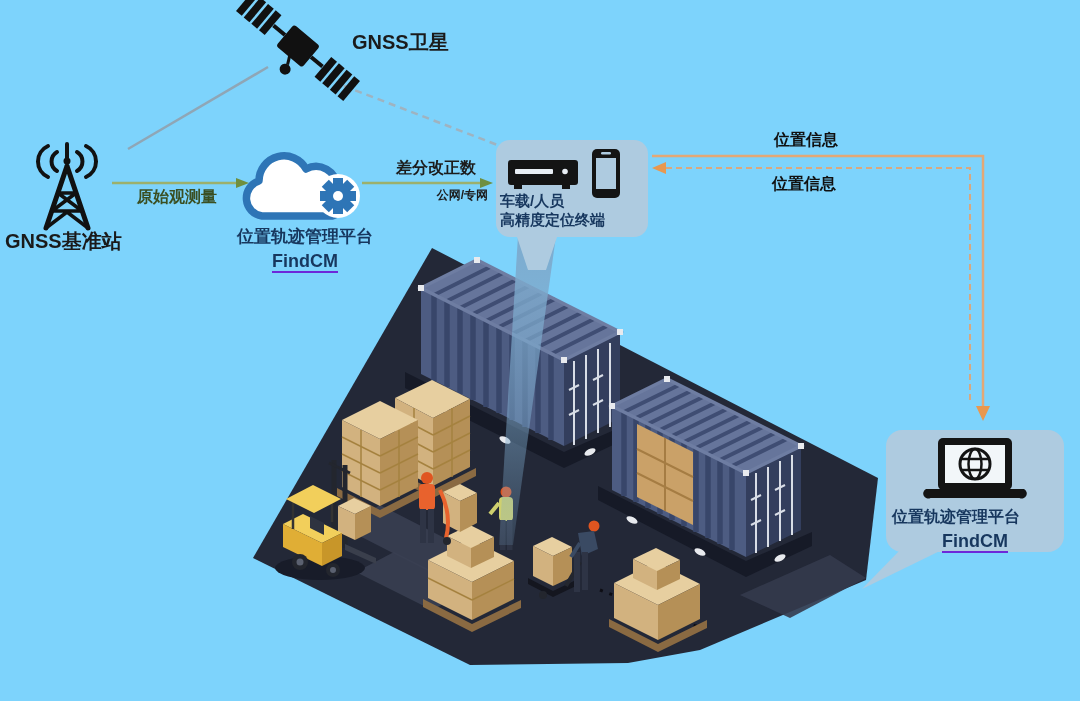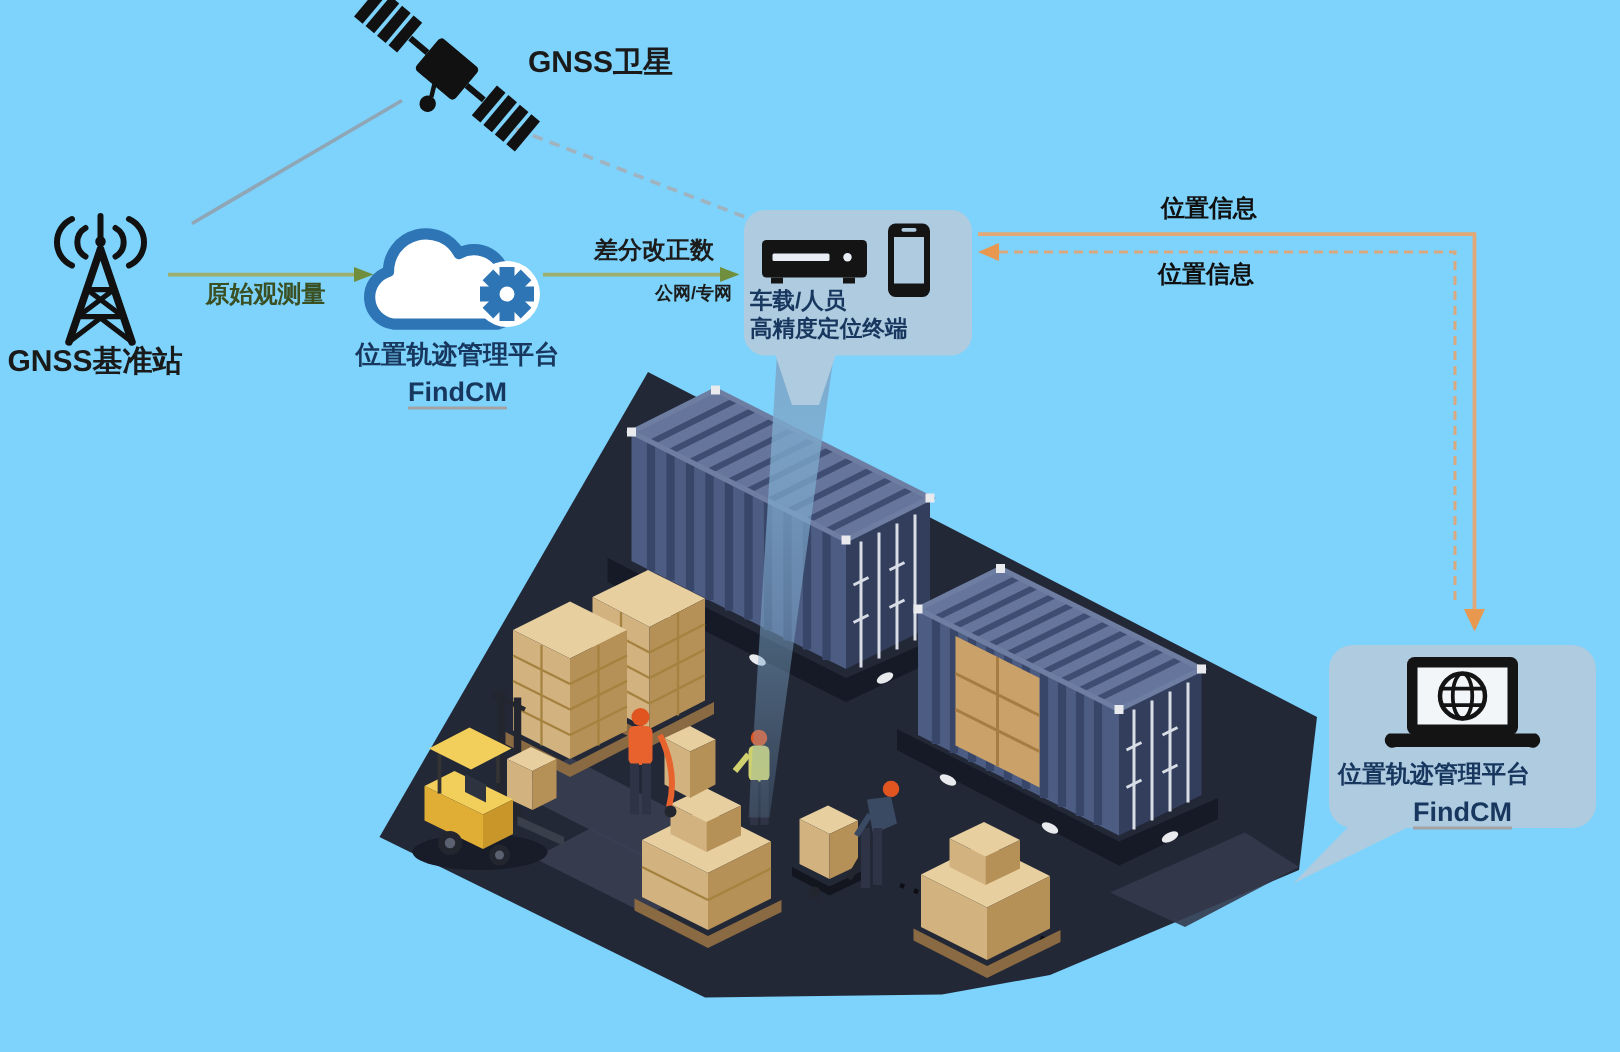--- a/index.html
+++ b/index.html
@@ -11,21 +11,21 @@
   .lbl-raw{left:116px;top:187px;width:122px;text-align:center;font-size:16px;color:#3a4f22;}
   .lbl-corr1{left:356px;top:158px;width:120px;text-align:right;font-size:16px;color:#1c1c1c;}
   .lbl-corr2{left:368px;top:188px;width:120px;text-align:right;font-size:12px;color:#1c1c1c;}
   .lbl-cloud{left:222px;top:226px;width:166px;text-align:center;font-size:17px;color:#17375e;}
   .lbl-cloudsub{left:222px;top:250px;width:166px;text-align:center;font-size:18px;color:#17375e;}
   .lbl-term{left:500px;top:192px;width:146px;font-size:15px;color:#17375e;}
   .lbl-loc{left:750px;top:130px;width:112px;text-align:center;font-size:16px;color:#101010;}
   .lbl-cmd{left:748px;top:174px;width:112px;text-align:center;font-size:16px;color:#101010;}
   .lbl-mgmt{left:892px;top:507px;width:166px;font-size:16px;color:#17375e;}
   .lbl-mgmtsub{left:892px;top:530px;width:166px;text-align:center;font-size:18px;color:#17375e;}
-  .red-ul{border-bottom:2px solid #a3a3a3;padding-bottom:0px;}
+  .red-ul{border-bottom:2px solid #6d28d9;padding-bottom:0px;}
 </style>
 </head>
 <body>
 
 <div class="stage">
 <svg width="1080" height="701" viewBox="0 0 1080 701">
   <defs>
     <linearGradient id="beamGrad" x1="0" y1="0" x2="0" y2="1">
       <stop offset="0" stop-color="#7da9cc" stop-opacity="0.95"></stop>
       <stop offset="0.55" stop-color="#7da9cc" stop-opacity="0.55"></stop>

